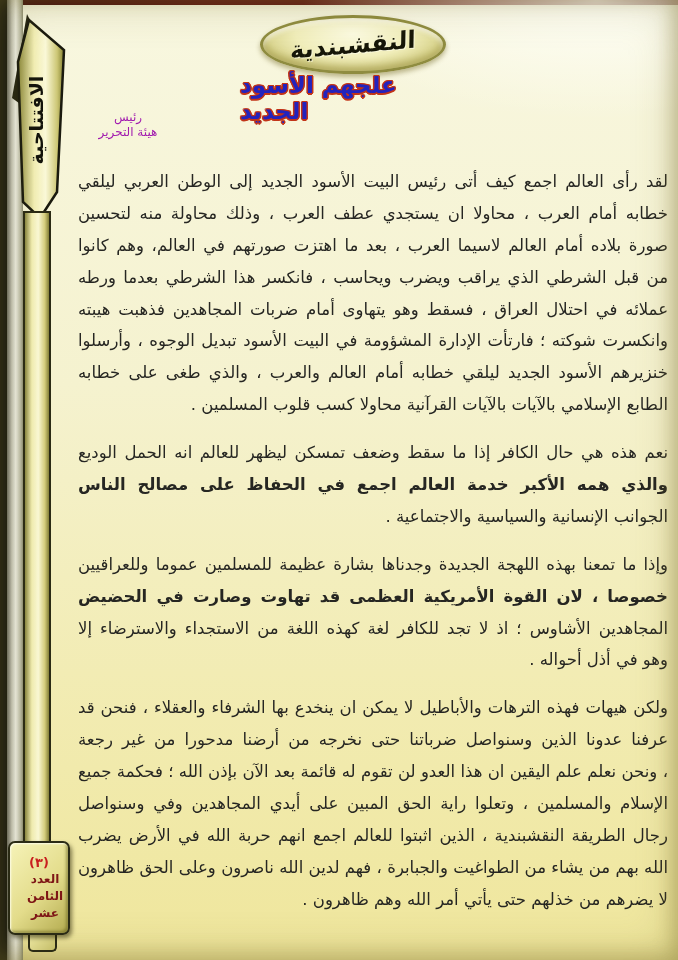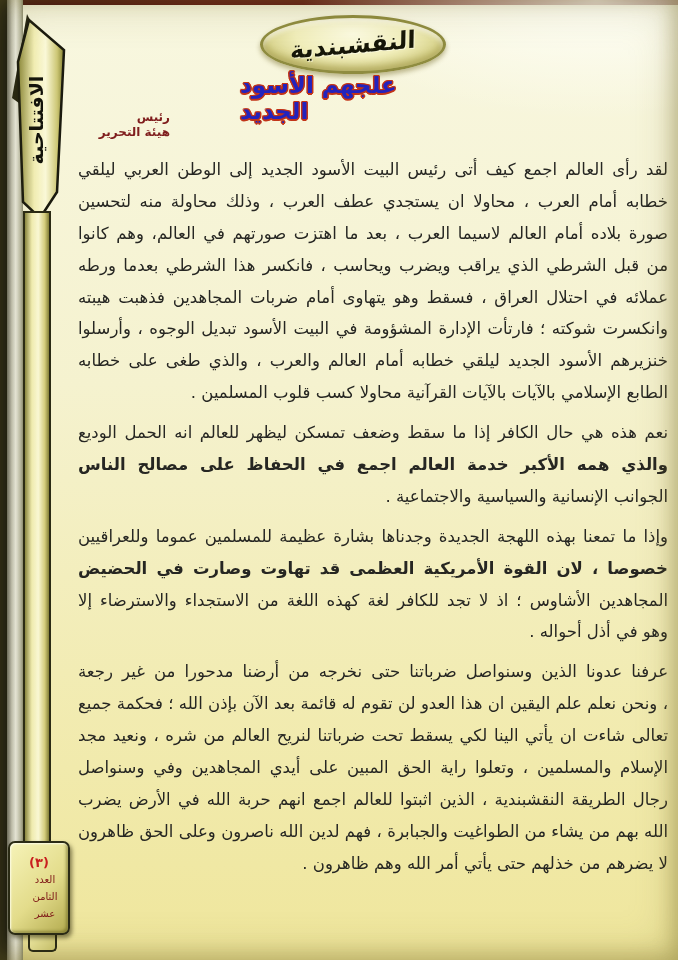--- a/index.html
+++ b/index.html
@@ -41,21 +41,21 @@
   }
   .issue-box{
     position:absolute;left:8px;top:841px;width:58px;height:90px;
     background:linear-gradient(135deg,#f6f3b8 0%,#e3dc8b 55%,#b3ab4f 100%);
     border:2px solid #2b2b15;border-radius:7px;
     box-shadow:2px 3px 4px rgba(40,35,5,0.55), inset 1px 1px 2px rgba(255,255,240,0.9), inset -2px -2px 3px rgba(90,85,20,0.5);
     display:flex;flex-direction:column;align-items:center;justify-content:center;
     direction:rtl;z-index:3;
   }
   .issue-box .pgnum{color:#c81f1f;font-weight:bold;font-size:13px;line-height:17px;}
-  .issue-box .iw{color:#7e1616;font-weight:normal;font-size:10px;line-height:17px;margin-left:12px;}
+  .issue-box .iw{color:#7e1616;font-weight:bold;font-size:12px;line-height:17px;margin-left:12px;}
   .issue-tab{
     position:absolute;left:28px;top:933px;width:25px;height:17px;
     background:linear-gradient(135deg,#eee9a4,#c4bd68);
     border:2px solid #2b2b15;border-top:none;border-radius:0 0 5px 5px;z-index:2;
   }
   
   .logo-oval{
     position:absolute;left:260px;top:15px;width:180px;height:53px;
     border-radius:50%;
     background:radial-gradient(ellipse at 50% 30%,#fcfbe2 0%,#f1eebb 45%,#d6d186 75%,#b5ae56 100%);
@@ -70,29 +70,29 @@
   }
   .article-title{
     position:absolute;left:240px;top:72px;width:220px;text-align:left;direction:rtl;
   }
   .article-title .t-line{
     font-weight:bold;font-size:23px;line-height:26px;color:#2323bd;
     text-shadow:-1.5px 0 #c23418, 1.5px 0 #c23418, 0 -1.5px #c23418, 0 1.5px #c23418,
                 -1px -1px #c23418, 1px 1px #c23418, -1px 1px #c23418, 1px -1px #c23418;
   }
   .byline{
-    position:absolute;left:86px;top:110px;width:84px;text-align:right;direction:rtl;
-    color:#7f1d1d;font-weight:bold;font-size:12px;line-height:15px;
+    position:absolute;left:86px;top:110px;width:84px;text-align:center;direction:rtl;
+    color:#a21caf;font-weight:normal;font-size:12px;line-height:15px;
   }
   
   .article-body{
     position:absolute;left:78px;top:150px;width:590px;direction:rtl;
     color:#262622;font-size:16.5px;
   }
-  .para{margin:4px 0 8px 0;}
+  .para{margin:16px 0 8px 0;}
   .line{
     height:31.9px;line-height:31.9px;overflow:hidden;
     text-align:justify;text-align-last:justify;
   }
   .line-last{text-align-last:right;}
   .line-bold{font-weight:bold;}
 </style>
 </head>
 <body>
 
@@ -163,23 +163,23 @@
       <div class="line line-bold">والذي همه الأكبر خدمة العالم اجمع في الحفاظ على مصالح الناس ومراعاتهم من جميع</div>
       <div class="line line-last">الجوانب الإنسانية والسياسية والاجتماعية .</div>
     </div>
     <div class="para">
       <div class="line">وإذا ما تمعنا بهذه اللهجة الجديدة وجدناها بشارة عظيمة للمسلمين عموما وللعراقيين</div>
       <div class="line line-bold">خصوصا ، لان القوة الأمريكية العظمى قد تهاوت وصارت في الحضيض بسبب ضربات</div>
       <div class="line">المجاهدين الأشاوس ؛ اذ لا تجد للكافر لغة كهذه اللغة من الاستجداء والاسترضاء إلا</div>
       <div class="line line-last">وهو في أذل أحواله .</div>
     </div>
     <div class="para">
+      <div class="line">ولكن هيهات فهذه الترهات والأباطيل لا يمكن ان ينخدع بها الشرفاء والعقلاء ، فنحن قد</div>
       <div class="line">عرفنا عدونا الذين وسنواصل ضرباتنا حتى نخرجه من أرضنا مدحورا من غير رجعة</div>
       <div class="line">، ونحن نعلم علم اليقين ان هذا العدو لن تقوم له قائمة بعد الآن بإذن الله ؛ فحكمة جميع</div>
-      <div class="line">تعالى شاءت ان يأتي الينا لكي يسقط تحت ضرباتنا لنريح العالم من شره ، ونعيد مجد</div>
       <div class="line">الإسلام والمسلمين ، وتعلوا راية الحق المبين على أيدي المجاهدين وفي وسنواصل جيش</div>
       <div class="line">رجال الطريقة النقشبندية ، الذين اثبتوا للعالم اجمع انهم حربة الله في الأرض يضرب</div>
       <div class="line">الله بهم من يشاء من الطواغيت والجبابرة ، فهم لدين الله ناصرون وعلى الحق ظاهرون</div>
       <div class="line line-last">لا يضرهم من خذلهم حتى يأتي أمر الله وهم ظاهرون .</div>
     </div>
   </div>
 
 <div class="vignette"></div>
 
 </body></html>

